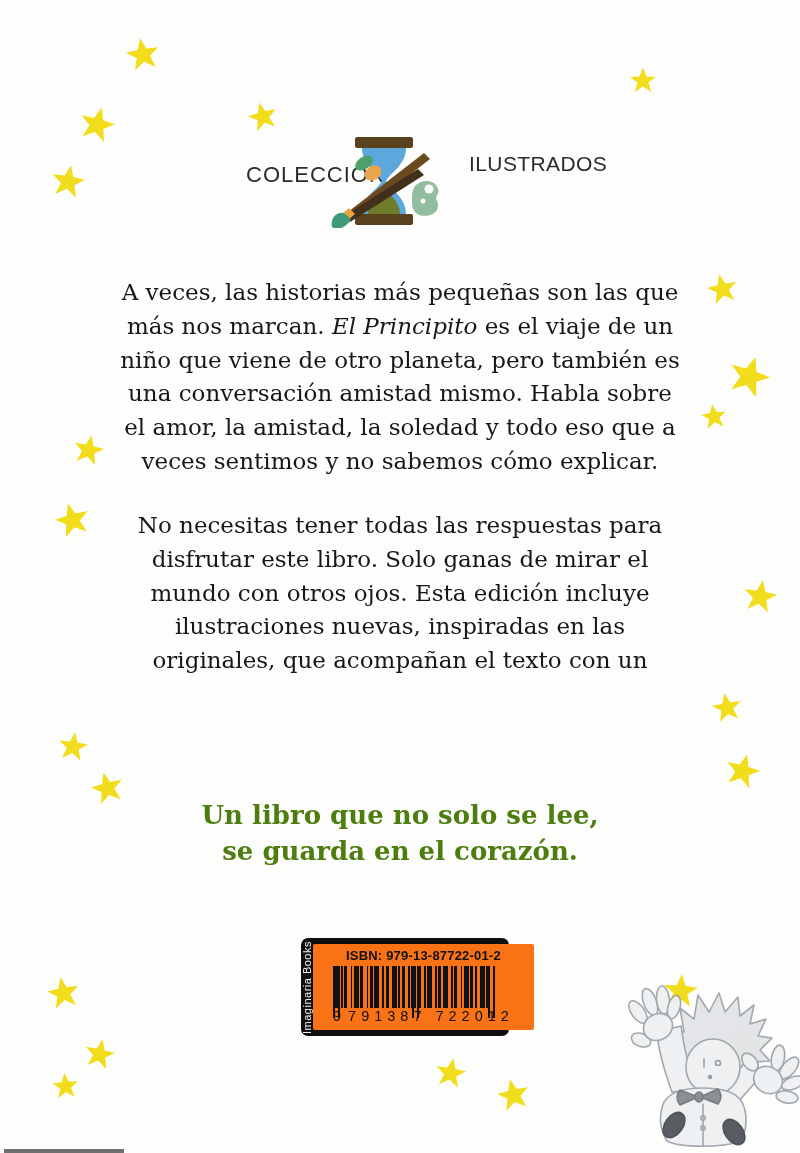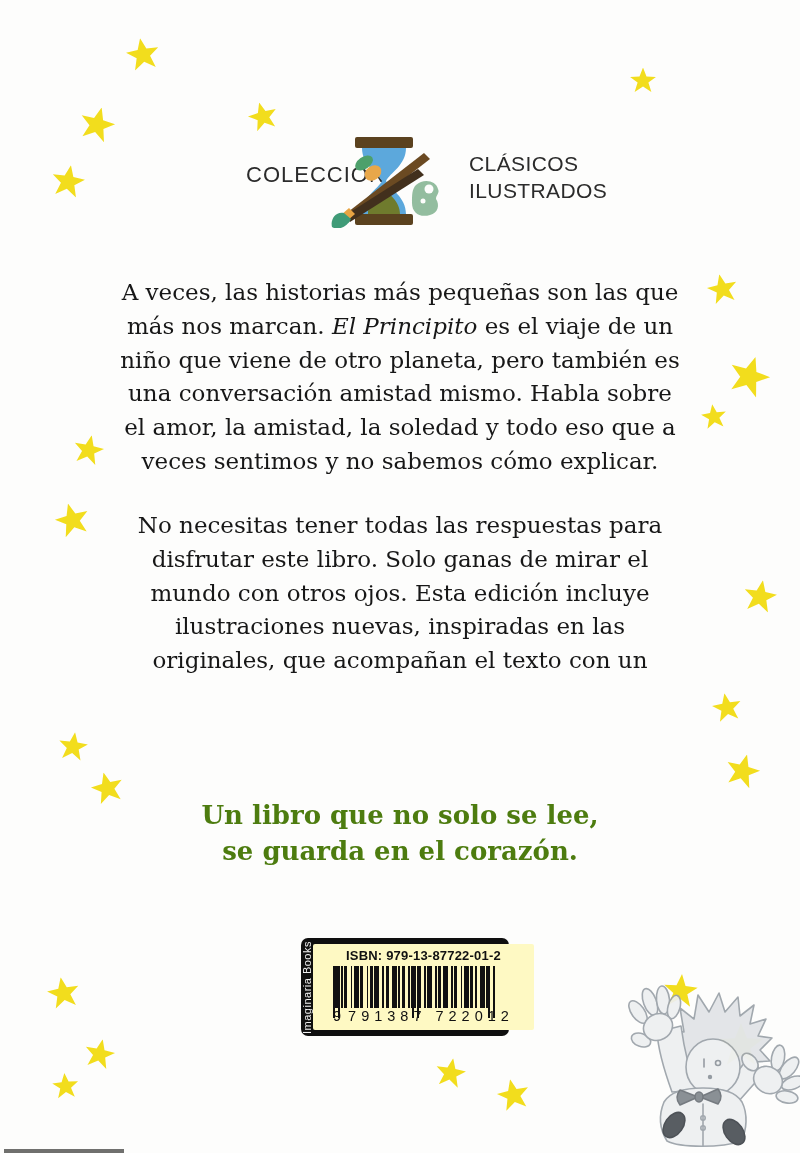--- a/index.html
+++ b/index.html
@@ -26,21 +26,21 @@
   .p2{top:509px;}
   .it{font-style:italic;}
   .tagline{position:absolute;left:100px;width:600px;top:763px;text-align:center;
         font-weight:bold;font-size:26px;line-height:35.5px;color:#4d7c0f;z-index:2;margin-top:35px;}
   
   .barcode{position:absolute;left:301px;top:938px;width:208px;height:98px;
         background:#0f0f0f;border-radius:7px;display:flex;padding:0;z-index:2;box-sizing:border-box;}
   .pub-strip{width:26px;display:flex;align-items:center;justify-content:center;}
   .pub-text{writing-mode:vertical-rl;transform:rotate(180deg);
         font-family:"Liberation Sans",sans-serif;font-size:11px;letter-spacing:.5px;color:#f1f1f1;white-space:nowrap;}
-  .bc-white{flex:1;background:#fef9c3;margin:6px 6px 6px 0;border-radius:2px;
+  .bc-white{flex:1;background:#f97316;margin:6px 6px 6px 0;border-radius:2px;
         padding:4px 20px 3px;box-sizing:border-box;display:flex;flex-direction:column;}
   .bc-isbn{font-family:"Liberation Sans",sans-serif;font-weight:bold;font-size:13px;
         letter-spacing:.2px;color:#111;text-align:center;white-space:nowrap;}
   .bc-bars{position:relative;height:42px;margin-top:3px;display:flex;align-items:stretch;}
   .bc-bars .bar{background:#111;height:42px;flex:0 0 auto;}
   .bc-bars .guard{position:absolute;top:0;width:2.4px;height:52px;background:#111;}
   .bc-digits{display:flex;align-items:flex-end;margin-top:0;height:16px;
         font-family:"Liberation Sans",sans-serif;font-size:14.5px;color:#111;}
   .bc-digits .d0{margin-right:7px;}
   .bc-digits .grp{letter-spacing:5px;margin-top:42px;}
@@ -98,21 +98,20 @@
       <path d="M4,93 C2,85 8,77 16,79 L23,85 C19,93 10,97 4,93 Z" fill="#3f9b77"></path>
     </g>
     <g>
       <path d="M88,51 C96,44 108,47 110,55 C112,59 108,61 108,65 C112,71 110,79 102,81 C92,84 84,79 84,69 C84,61 84,55 88,51 Z" fill="#93bd9f"></path>
       <circle cx="101" cy="55" r="4.5" fill="#fdfdfc"></circle>
       <circle cx="95" cy="67" r="2.5" fill="#fdfdfc"></circle>
     </g>
   </svg>
 
   <div class="hdr-label series">
-    <div>CLÁSICOS</div>
     <div>ILUSTRADOS</div>
   </div>
 
   <div class="para p1">
     <div class="line">A veces, las historias más pequeñas son las que</div>
     <div class="line"><span>más nos marcan. </span><span class="it">El Principito</span><span> es el viaje de un</span></div>
     <div class="line">niño que viene de otro planeta, pero también es</div>
     <div class="line">una conversación amistad mismo. Habla sobre</div>
     <div class="line">el amor, la amistad, la soledad y todo eso que a</div>
     <div class="line">veces sentimos y no sabemos cómo explicar.</div>

